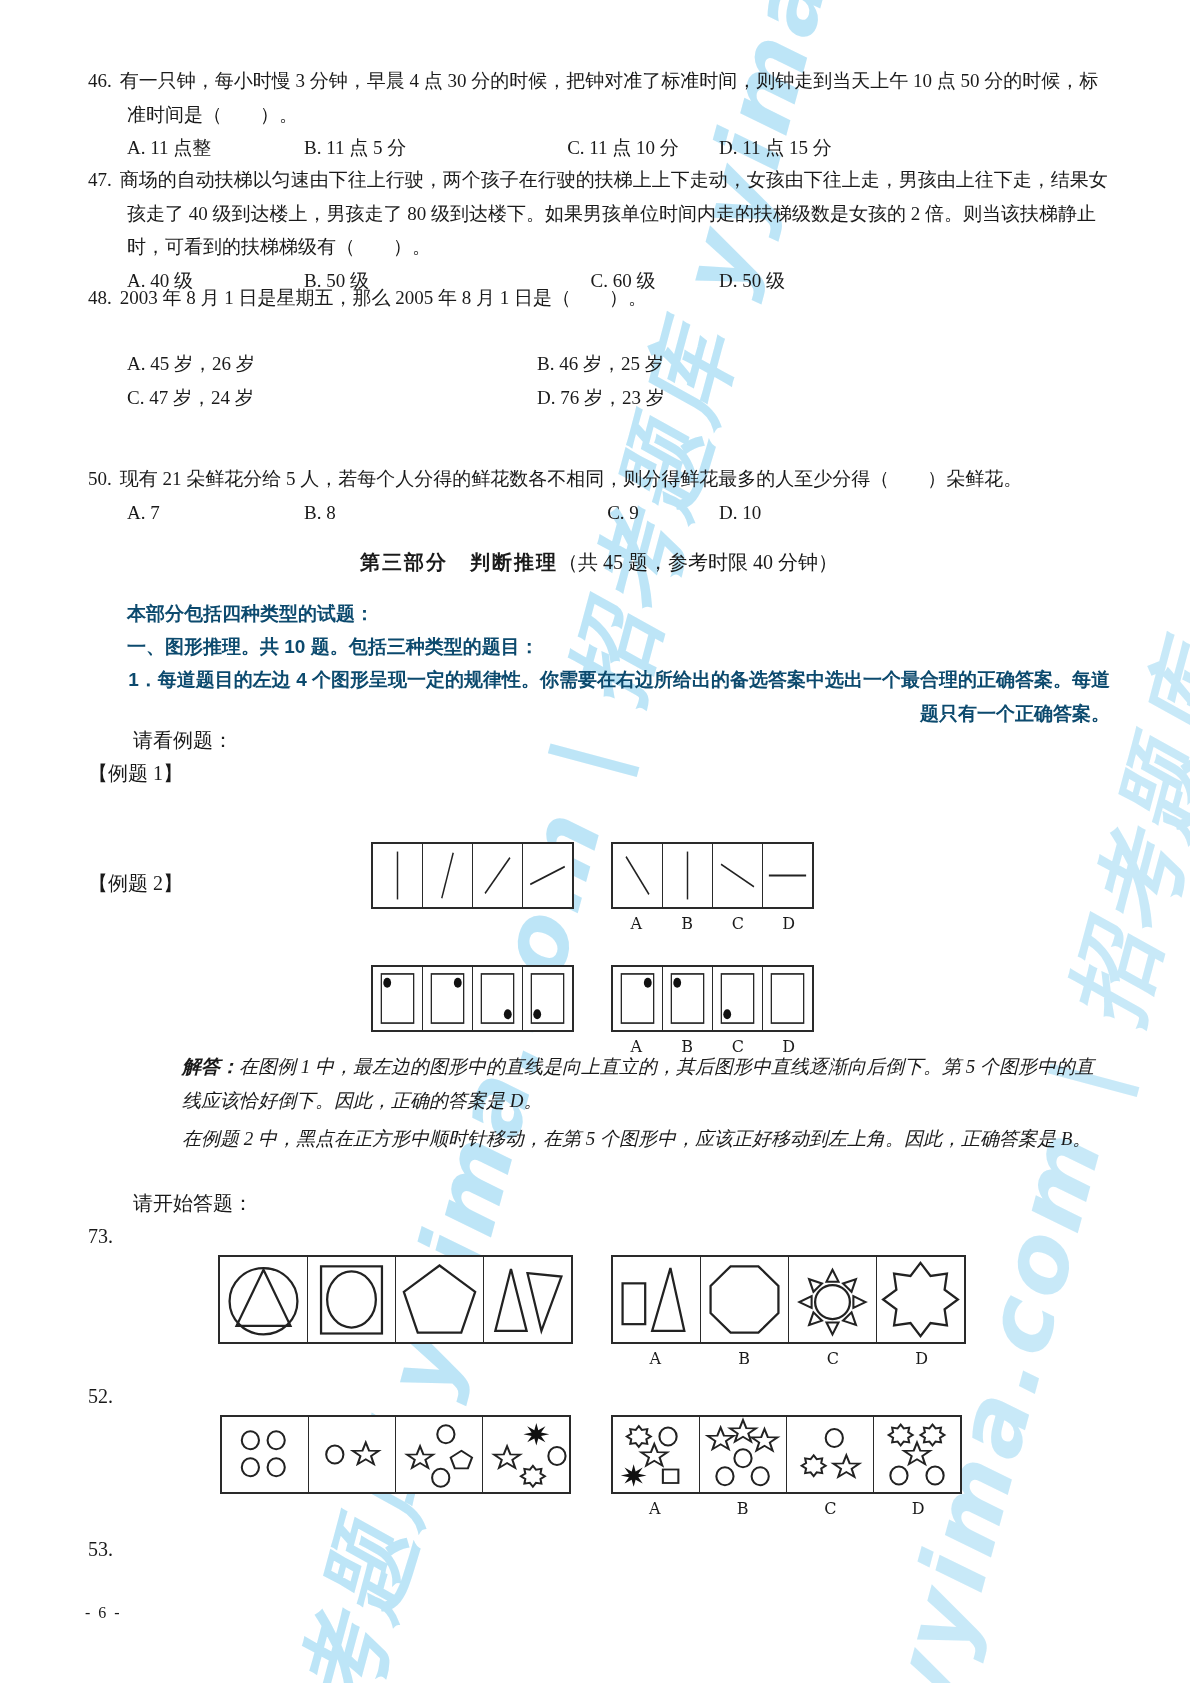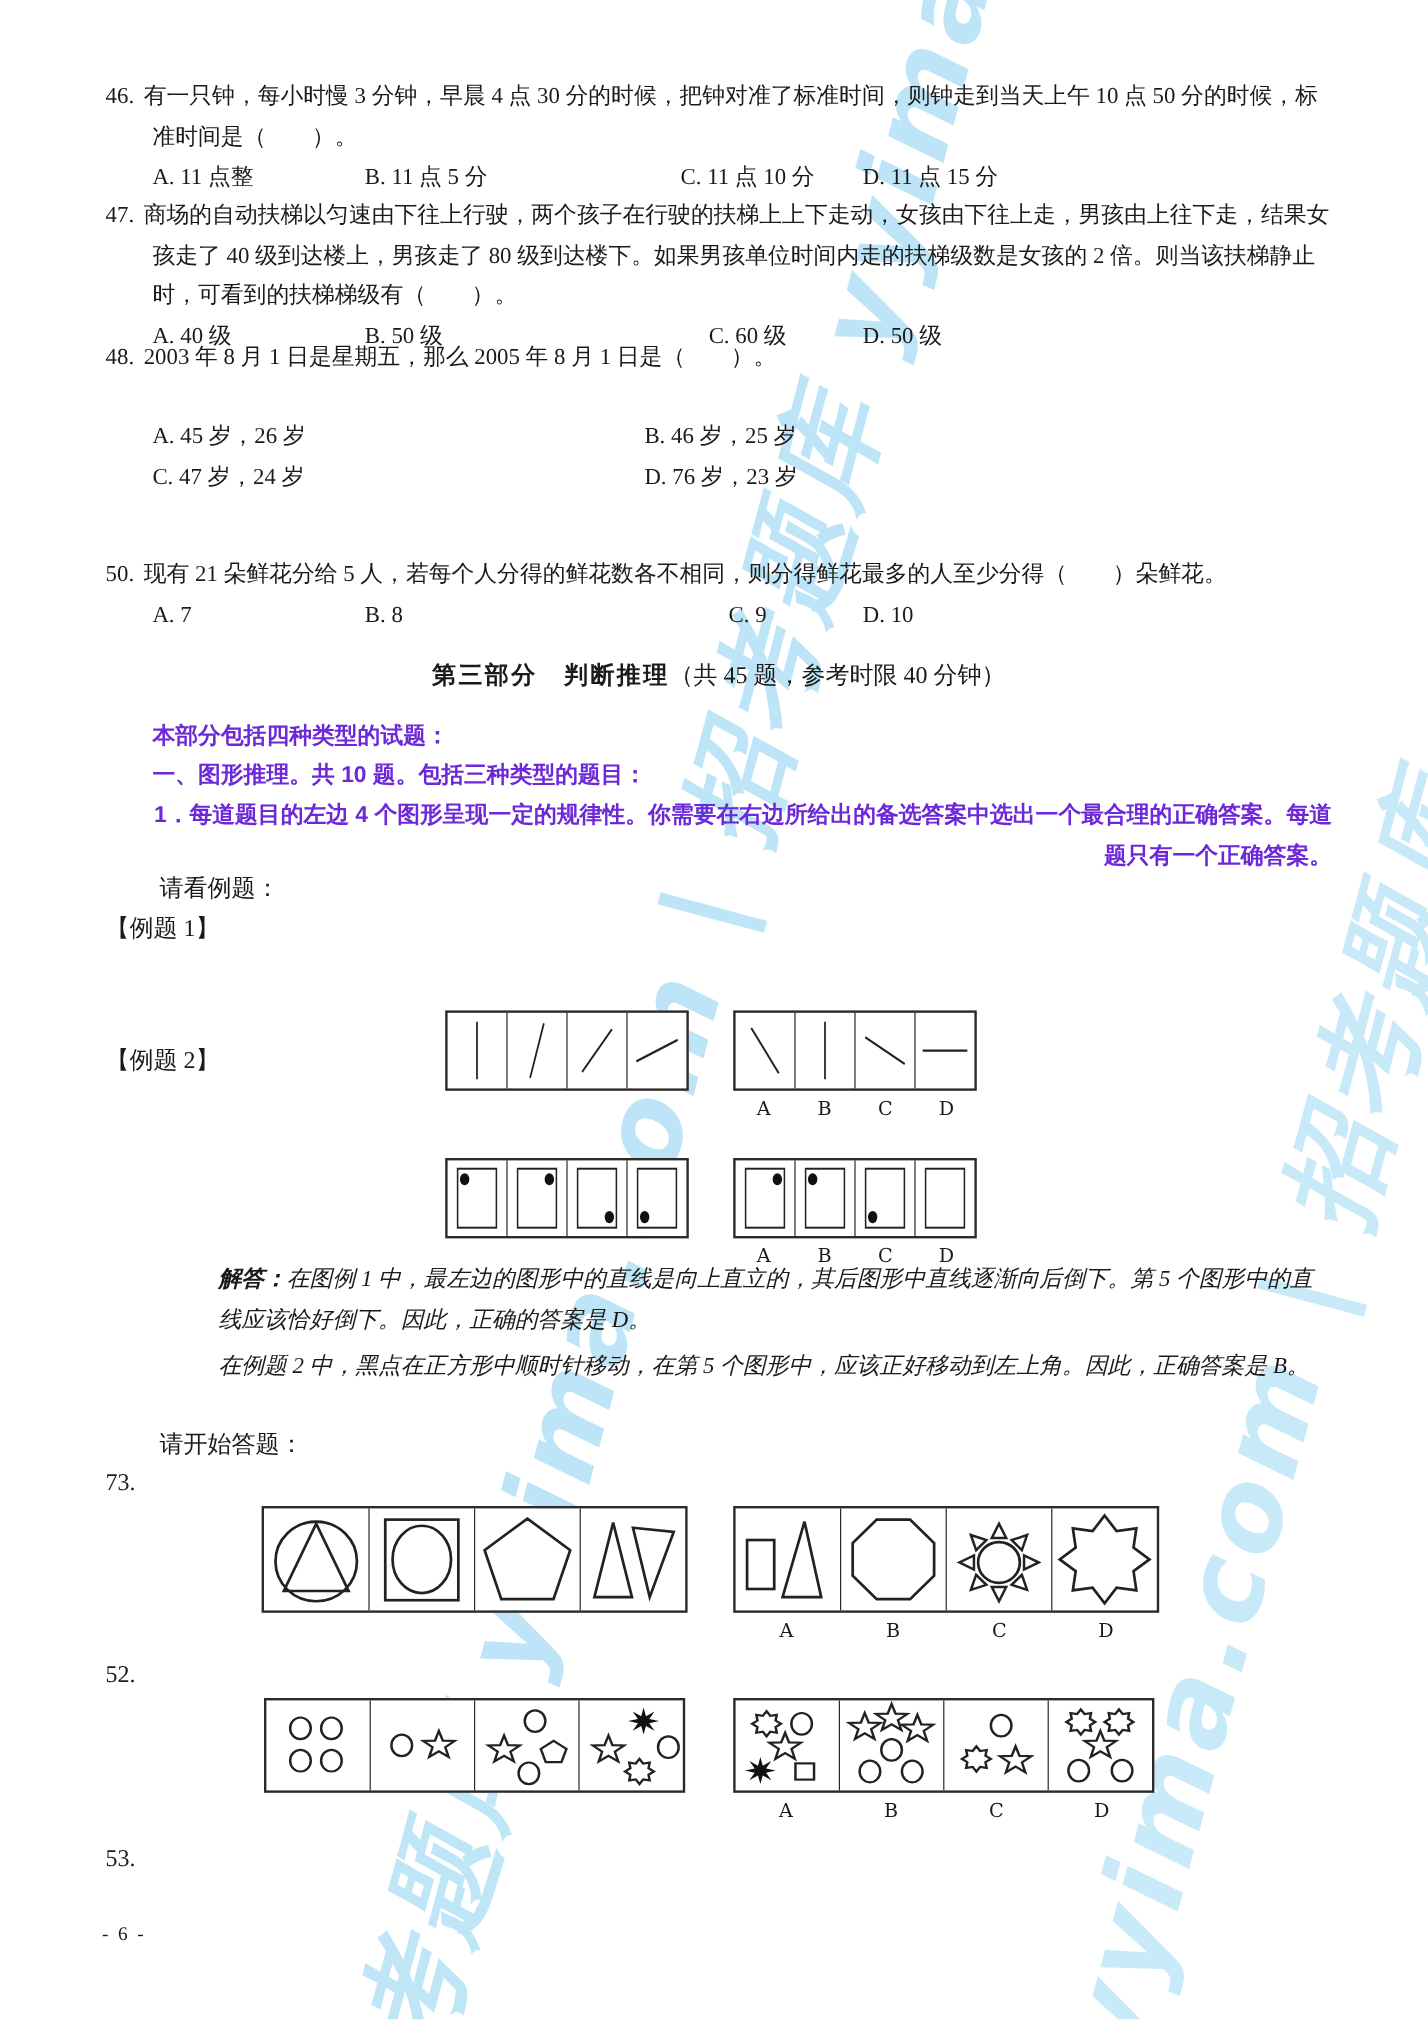--- a/index.html
+++ b/index.html
@@ -23,21 +23,21 @@
   .opts{padding-left:39px;}
   .opt{display:inline-block;}
   .o1{width:177px;}.o2{width:223px;}.o3{width:192px;text-align:center;}
   .ow{width:410px;}
   
   .sec{position:absolute;left:88px;width:1022px;top:549px;text-align:center;}
   .sec-b{font-size:20px;font-weight:bold;font-family:"Liberation Serif",serif;letter-spacing:2px;}
   .sec-r{font-size:20px;}
   
   .ins{position:absolute;font-family:"Liberation Sans","DejaVu Sans",sans-serif;font-weight:600;
-       font-size:19px;line-height:33.5px;color:#6d28d9;}
+       font-size:19px;line-height:33.5px;color:#0c4a6e;}
   .ins-p3{left:88px;width:1022px;text-indent:39px;text-align:right;}
   .kai{position:absolute;font-size:20px;}
   .exlabel{position:absolute;left:88px;font-size:20px;}
   .explain{position:absolute;left:178px;width:934px;font-style:italic;font-size:19px;line-height:34px;}
   .explain p{margin:4px;}
   .explain .pfx{font-weight:bold;}
   .qitem{position:absolute;left:88px;font-size:20px;}
   .pagenum{position:absolute;left:85px;top:1604px;font-size:16px;letter-spacing:2px;}
   
   .fig{position:absolute;}

